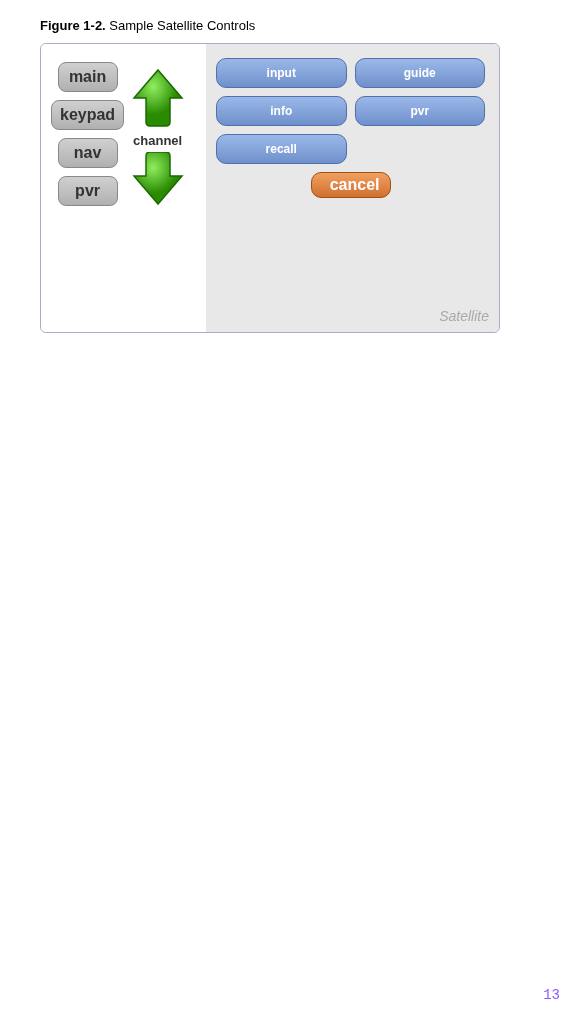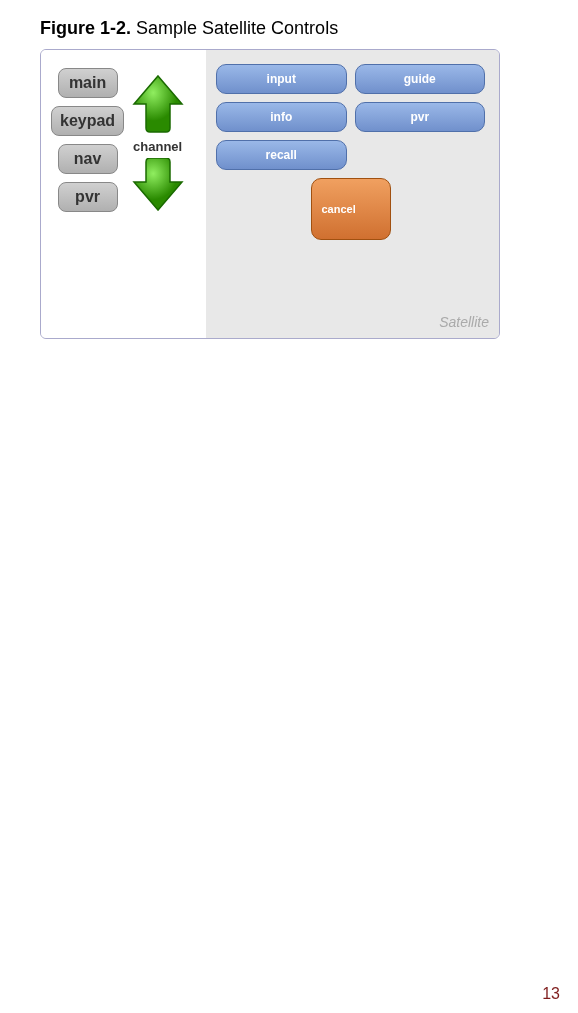--- a/index.html
+++ b/index.html
@@ -11,21 +11,21 @@
       font-family: Arial, Helvetica, sans-serif;
       position: relative;
       overflow: hidden;
     }
 
     .page-content {
       padding: 18px 40px;
     }
 
     .figure-caption {
-      font-size: 18px;
+      font-size: 13px;
       font-weight: bold;
       color: #000;
       margin-bottom: 10px;
     }
 
     .figure-caption span {
       font-weight: normal;
     }
 
     .diagram-container {
@@ -88,25 +88,25 @@
       text-align: center;
       padding: 7px 10px;
       min-width: 80px;
     }
 
     .btn-orange {
       background: linear-gradient(180deg, #f0a060 0%, #d07030 100%);
       border: 1px solid #a05010;
       border-radius: 10px;
       color: #fff;
-      font-size: 11px;
+      font-size: 16px;
       font-weight: bold;
       cursor: pointer;
-      text-align: left;
-      padding: 24px 10px;
+      text-align: right;
+      padding: 3px 10px;
       min-width: 80px;
     }
 
     
     .arrow-up {
       width: 55px;
       height: 65px;
       display: flex;
       align-items: center;
       justify-content: center;
@@ -140,22 +140,23 @@
       font-size: 14px;
       color: #aaa;
       font-style: italic;
     }
 
     
     .page-number {
       position: absolute;
       bottom: 10px;
       right: 18px;
-      font-size: 16px;
-      color: #7f1d1d;
+      font-size: 14px;
+      color: #8b5cf6;
+      font-family: Liberation Mono, monospace;
     }
 
     .left-col-buttons {
       display: flex;
       flex-direction: column;
       gap: 8px;
       align-items: center;
     }
 
     .center-col {

